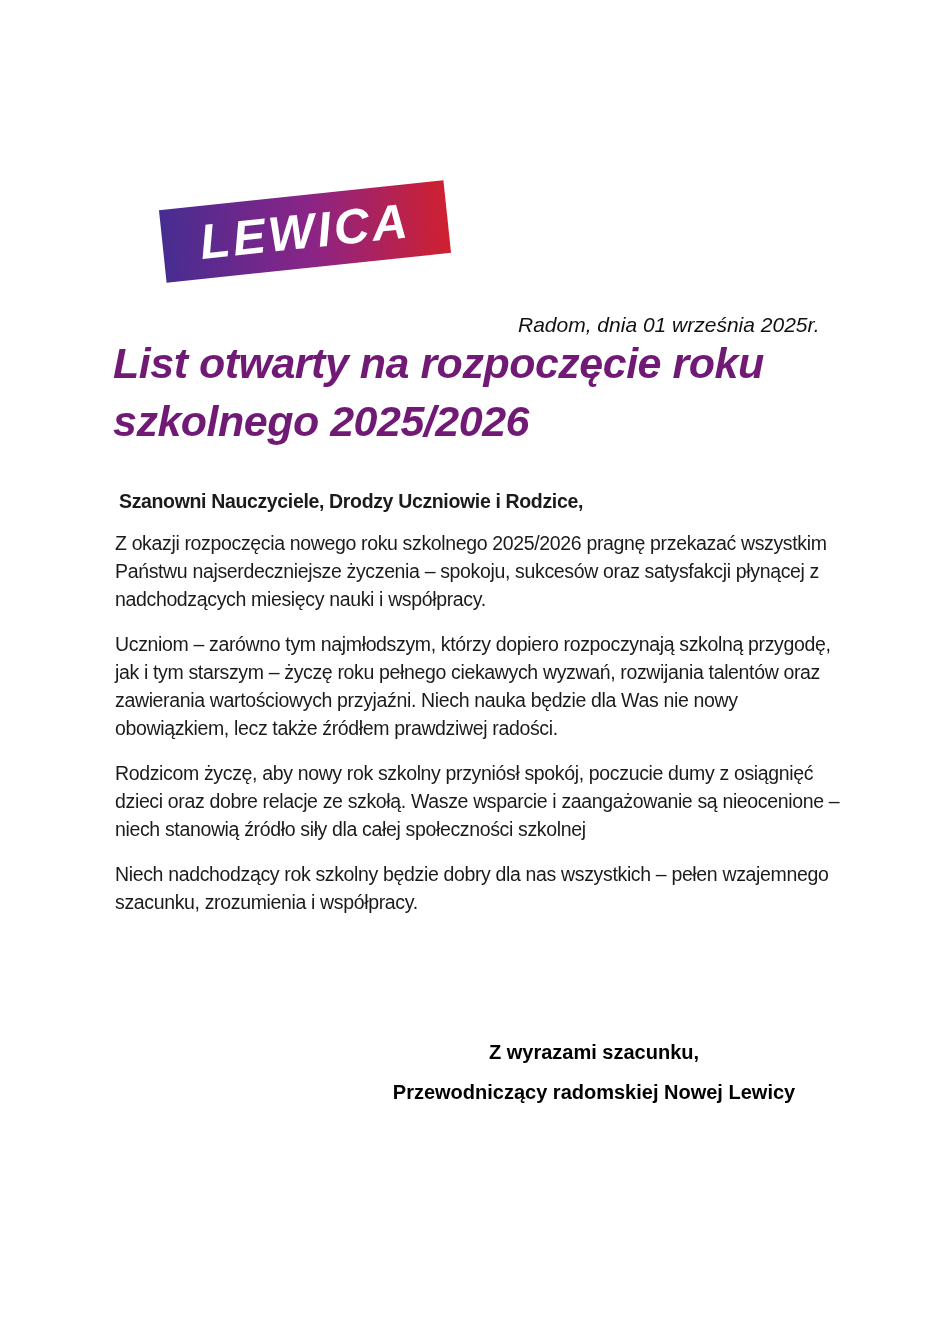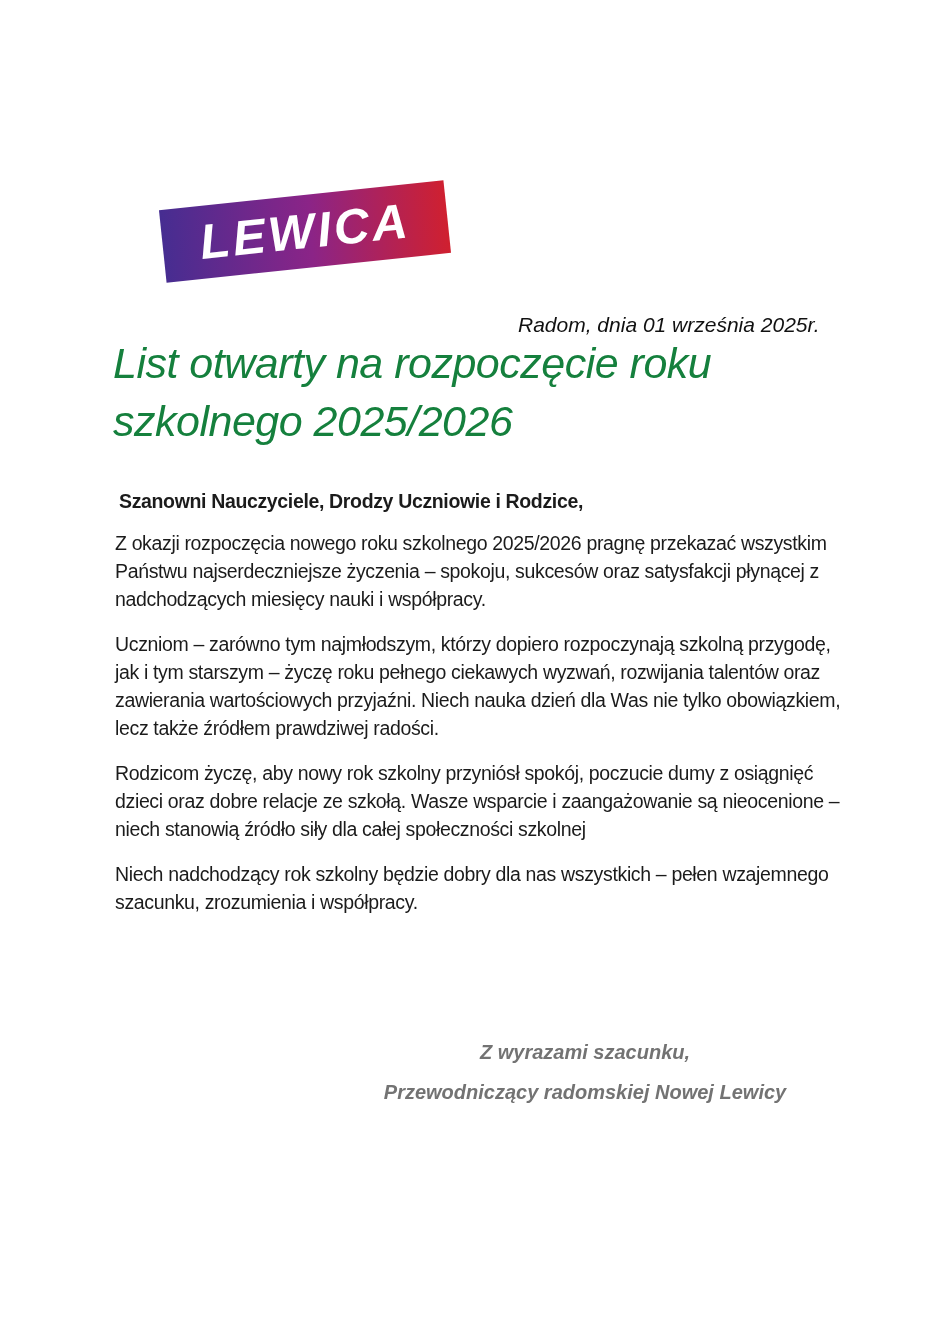--- a/index.html
+++ b/index.html
@@ -55,25 +55,25 @@
   }
 
   
   .doc-title {
     position: absolute;
     left: 113px;
     top: 334px;
     width: 680px;
     margin: 0;
     font-size: 43px;
-    font-weight: 400;
+    font-weight: 700;
     font-style: italic;
     line-height: 58px;
     letter-spacing: -0.5px;
-    color: #15803d;
+    color: #701a75;
   }
 
   
   .body-text {
     position: absolute;
     left: 115px;
     top: 487px;
     width: 737px;
     font-size: 19.5px;
     line-height: 28px;
@@ -84,29 +84,28 @@
     font-weight: 700;
     margin: 0 0 14px 4px;
   }
   .body-text p.para {
     margin: 12px 0 17px 0;
   }
 
   
   .signature-block {
     position: absolute;
-    left: 280px;
+    left: 289px;
     top: 1038px;
     width: 610px;
     text-align: center;
     font-weight: 700;
-    font-style: italic;
     font-size: 20px;
     line-height: 28px;
-    color: #737373;
+    color: #000000;
   }
   .signature-block .sig-line {
     margin-bottom: 12px;
   }
 </style>
 </head>
 <body>
 
 <div class="page" style="background: rgb(255, 255, 255);">
 
@@ -114,21 +113,21 @@
     <span class="logo-text" style="color: rgb(255, 255, 255);">LEWICA</span>
   </div>
 
   <div class="date-line">Radom, dnia 01 września 2025r.</div>
 
   <h1 class="doc-title">List otwarty na rozpoczęcie roku szkolnego 2025/2026</h1>
 
   <div class="body-text">
     <p class="salutation">Szanowni Nauczyciele, Drodzy Uczniowie i Rodzice,</p>
     <p class="para">Z okazji rozpoczęcia nowego roku szkolnego 2025/2026 pragnę przekazać wszystkim Państwu najserdeczniejsze życzenia – spokoju, sukcesów oraz satysfakcji płynącej z nadchodzących miesięcy nauki i współpracy.</p>
-    <p class="para">Uczniom – zarówno tym najmłodszym, którzy dopiero rozpoczynają szkolną przygodę, jak i tym starszym – życzę roku pełnego ciekawych wyzwań, rozwijania talentów oraz zawierania wartościowych przyjaźni. Niech nauka dzień dla Was nie tylko obowiązkiem, lecz także źródłem prawdziwej radości.</p>
+    <p class="para">Uczniom – zarówno tym najmłodszym, którzy dopiero rozpoczynają szkolną przygodę, jak i tym starszym – życzę roku pełnego ciekawych wyzwań, rozwijania talentów oraz zawierania wartościowych przyjaźni. Niech nauka będzie dla Was nie nowy obowiązkiem, lecz także źródłem prawdziwej radości.</p>
     <p class="para">Rodzicom życzę, aby nowy rok szkolny przyniósł spokój, poczucie dumy z osiągnięć dzieci oraz dobre relacje ze szkołą. Wasze wsparcie i zaangażowanie są nieocenione – niech stanowią źródło siły dla całej społeczności szkolnej</p>
     <p class="para">Niech nadchodzący rok szkolny będzie dobry dla nas wszystkich – pełen wzajemnego szacunku, zrozumienia i współpracy.</p>
   </div>
 
   <div class="signature-block">
     <div class="sig-line">Z wyrazami szacunku,</div>
     <div class="sig-line">Przewodniczący radomskiej Nowej Lewicy</div>
   </div>
 
 </div>

